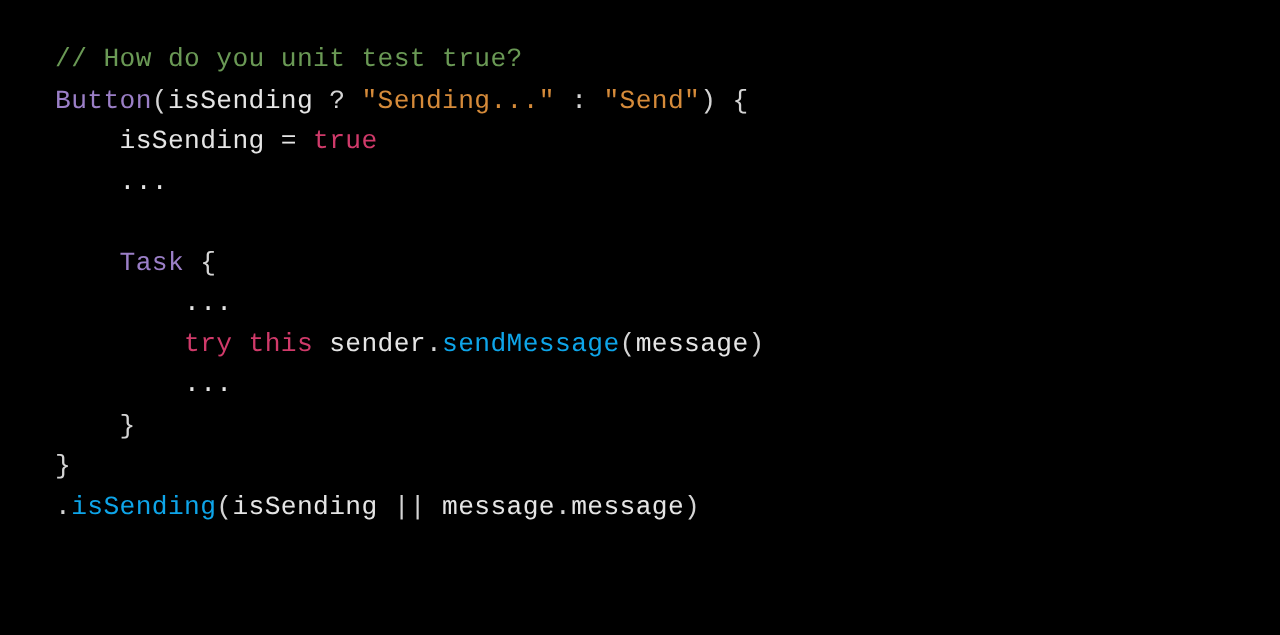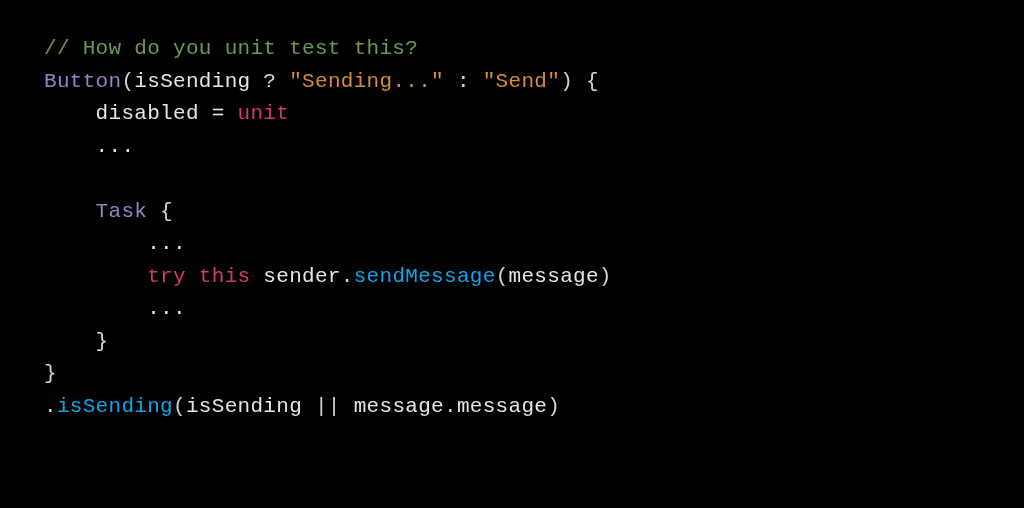--- a/index.html
+++ b/index.html
@@ -27,23 +27,23 @@
     .type { color: #9b7fc7; }
     .keyword { color: #d03a6a; }
     .string { color: #d68b3a; }
     .method { color: #0ea5e9; }
     .plain { color: #e5e5e5; }
     .punct { color: #d4d4d4; }
   </style>
 </head>
 <body>
 
-<pre><span class="comment">// How do you unit test this?</span>
+<pre><span class="comment">// How do you unit test true?</span>
 <span class="type">Button</span><span class="punct">(</span><span class="plain">isSending</span><span class="punct"> ? </span><span class="string">"Sending..."</span><span class="punct"> : </span><span class="string">"Send"</span><span class="punct">) {</span>
-<span>    </span><span class="plain">disabled = </span><span class="keyword">unit</span>
+<span>    </span><span class="plain">isSending = </span><span class="keyword">true</span>
 <span>    </span><span class="plain">...</span>
 <span></span>
 <span>    </span><span class="type">Task</span><span class="punct"> {</span>
 <span>        </span><span class="plain">...</span>
 <span>        </span><span class="keyword">try</span><span> </span><span class="keyword">this</span><span> </span><span class="plain">sender</span><span class="punct">.</span><span class="method">sendMessage</span><span class="punct">(</span><span class="plain">message</span><span class="punct">)</span>
 <span>        </span><span class="plain">...</span>
 <span>    </span><span class="punct">}</span>
 <span class="punct">}</span>
 <span class="punct">.</span><span class="method">isSending</span><span class="punct">(</span><span class="plain">isSending</span><span class="punct"> || </span><span class="plain">message</span><span class="punct">.</span><span class="plain">message</span><span class="punct">)</span></pre>
 

